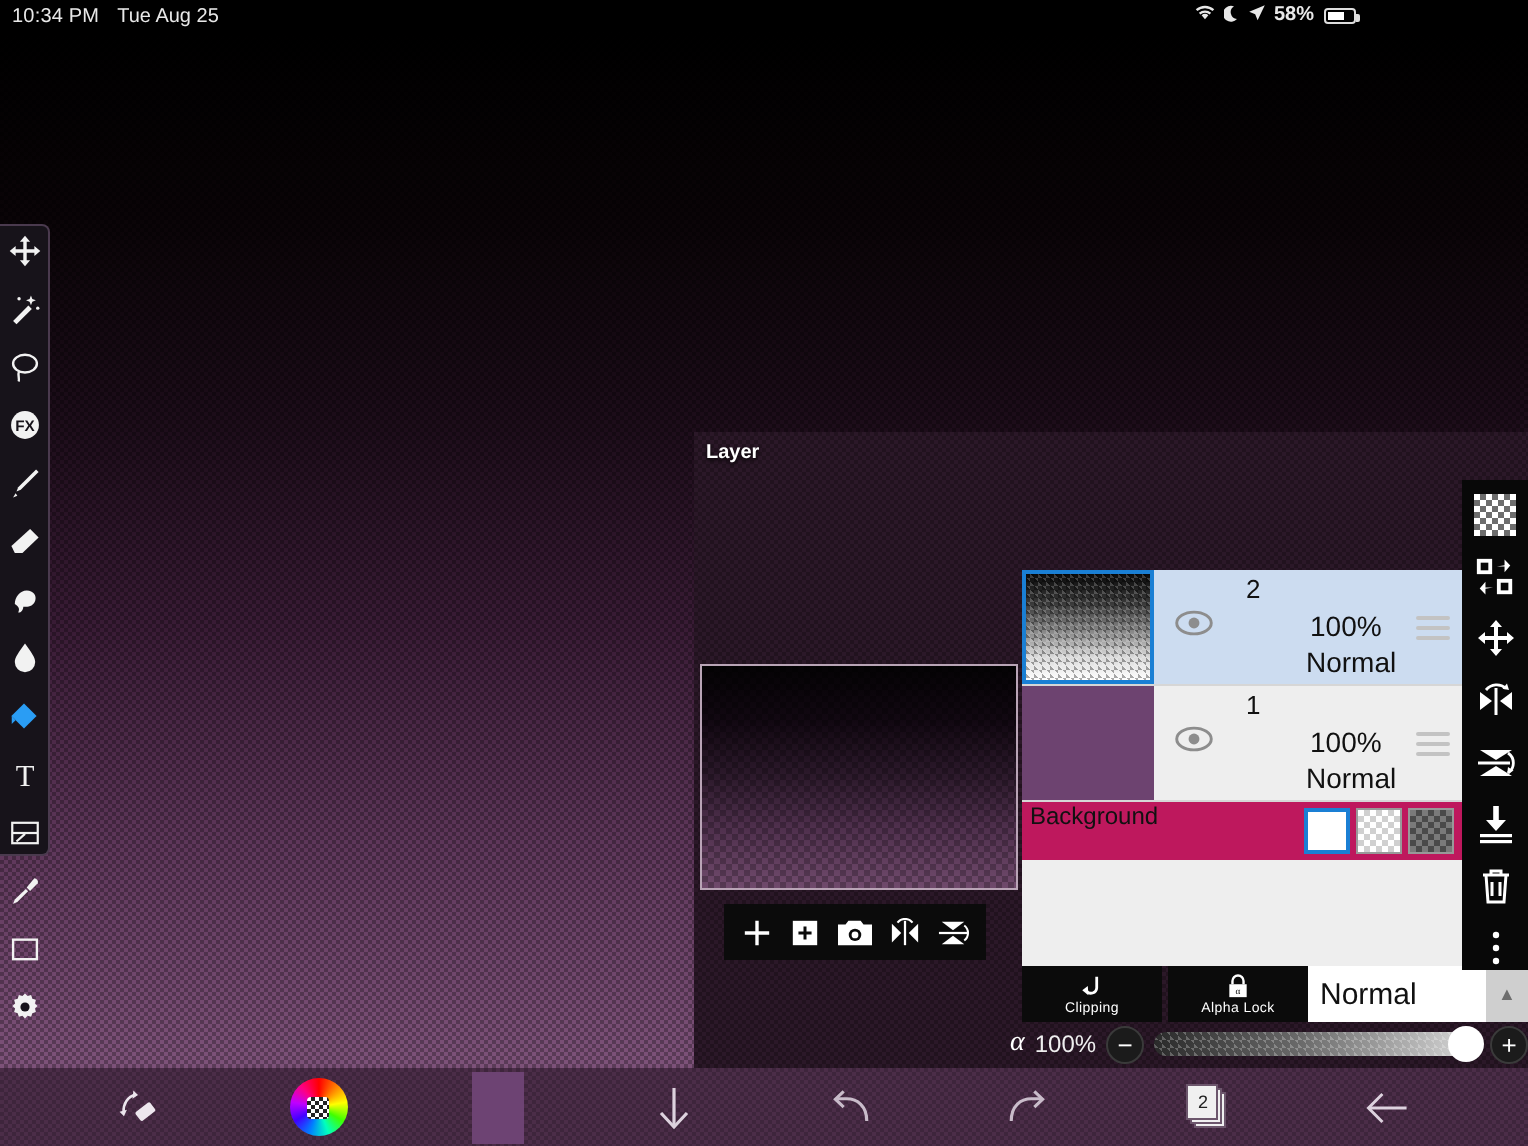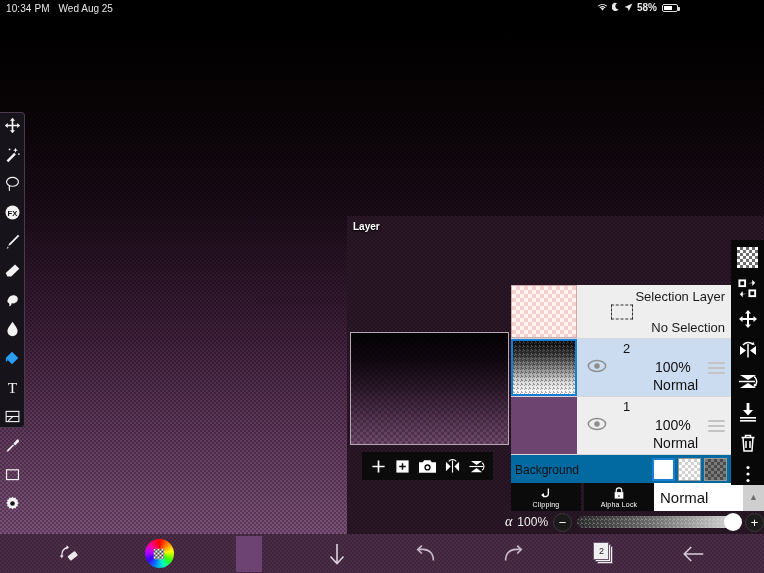--- a/index.html
+++ b/index.html
@@ -142,21 +142,21 @@
     position:absolute; left:34px; top:50%; transform:translateY(-50%);
     width:22px; height:15px; border:1px dashed #333;
   }
   .lnum { position:absolute; left:46px; top:2px; font-size:13px; color:#111; }
   .lop  { position:absolute; left:78px; top:20px; font-size:14px; color:#111; }
   .lblend { position:absolute; left:76px; top:38px; font-size:14px; color:#111; }
   .handle { position:absolute; right:6px; top:50%; transform:translateY(-50%); width:17px; }
   .handle i { display:block; height:2px; background:#c3c3c3; margin:3px 0; border-radius:1px; }
 
   .bg-row {
-    height:29px; background:#0369a1; display:flex; align-items:center;
+    height:29px; background:#be185d; display:flex; align-items:flex-start;
     padding:0 4px; position:relative;
   }
   .bg-label { font-size:12px; color:#111; }
   .bg-swatches { position:absolute; right:4px; top:3px; display:flex; gap:3px; }
   .sw { width:23px; height:23px; border:1px solid #999; }
   .sw.white { background:#fff; border:2px solid #1a7fd4; }
   .sw.chk-l {
     background-image:
       linear-gradient(45deg,#d0d0d0 25%,transparent 25%,transparent 75%,#d0d0d0 75%),
       linear-gradient(45deg,#d0d0d0 25%,transparent 25%,transparent 75%,#d0d0d0 75%);
@@ -265,21 +265,21 @@
 <body>
 
 <div id="root">
 
   <div class="canvas-area">
     <div class="dither"></div>
   </div>
 
   <div class="statusbar">
     <span class="sb-time">10:34 PM</span>
-    <span class="sb-date">Wed Aug 25</span>
+    <span class="sb-date">Tue Aug 25</span>
     <span class="sb-right">
       <span class="wifi-ic">
         <svg width="11" height="9" viewBox="0 0 11 9">
             <path d="M5.5 7.6 L7.2 5.6 A2.6 2.6 0 0 0 3.8 5.6 Z" fill="#e8e8e8"></path>
             <path d="M1.3 3.1 A6.3 6.3 0 0 1 9.7 3.1" stroke="#e8e8e8" stroke-width="1.2" fill="none"></path>
             <path d="M2.8 4.8 A4.1 4.1 0 0 1 8.2 4.8" stroke="#e8e8e8" stroke-width="1.1" fill="none"></path>
           </svg>
       </span>
       <span class="moon-ic">
         <svg width="8" height="10" viewBox="0 0 8 10">
@@ -424,28 +424,20 @@
           <path d="M3 2 L9 6.5 L15 2 Z" fill="#fff"></path>
           <path d="M3 14 L9 9.5 L15 14 Z" fill="#fff"></path>
           <path d="M1.5 8 H16.5" stroke="#fff" stroke-width="1.2"></path>
           <path d="M15 4 A5 5 0 0 1 15 12" stroke="#fff" stroke-width="1.1" fill="none"></path>
         </svg>
     </div>
   </div>
 
   <div class="layer-list">
 
-    <div class="row row-sel-layer">
-      <div class="thumb thumb-sel-layer"></div>
-      <div class="row-mid">
-        <div class="marquee"></div>
-        <div class="lbl-sel-title">Selection Layer</div>
-        <div class="lbl-no-sel">No Selection</div>
-      </div>
-    </div>
 
     <div class="row row-layer sel-row">
       <div class="thumb thumb-grad sel"></div>
       <div class="row-mid">
         <span class="eye">
           <svg width="20" height="14" viewBox="0 0 22 14">
               <ellipse cx="11" cy="7" rx="9.5" ry="6" fill="none" stroke="#8d8d8d" stroke-width="1.6"></ellipse>
               <circle cx="11" cy="7" r="3" fill="#8d8d8d"></circle>
             </svg>
         </span>

